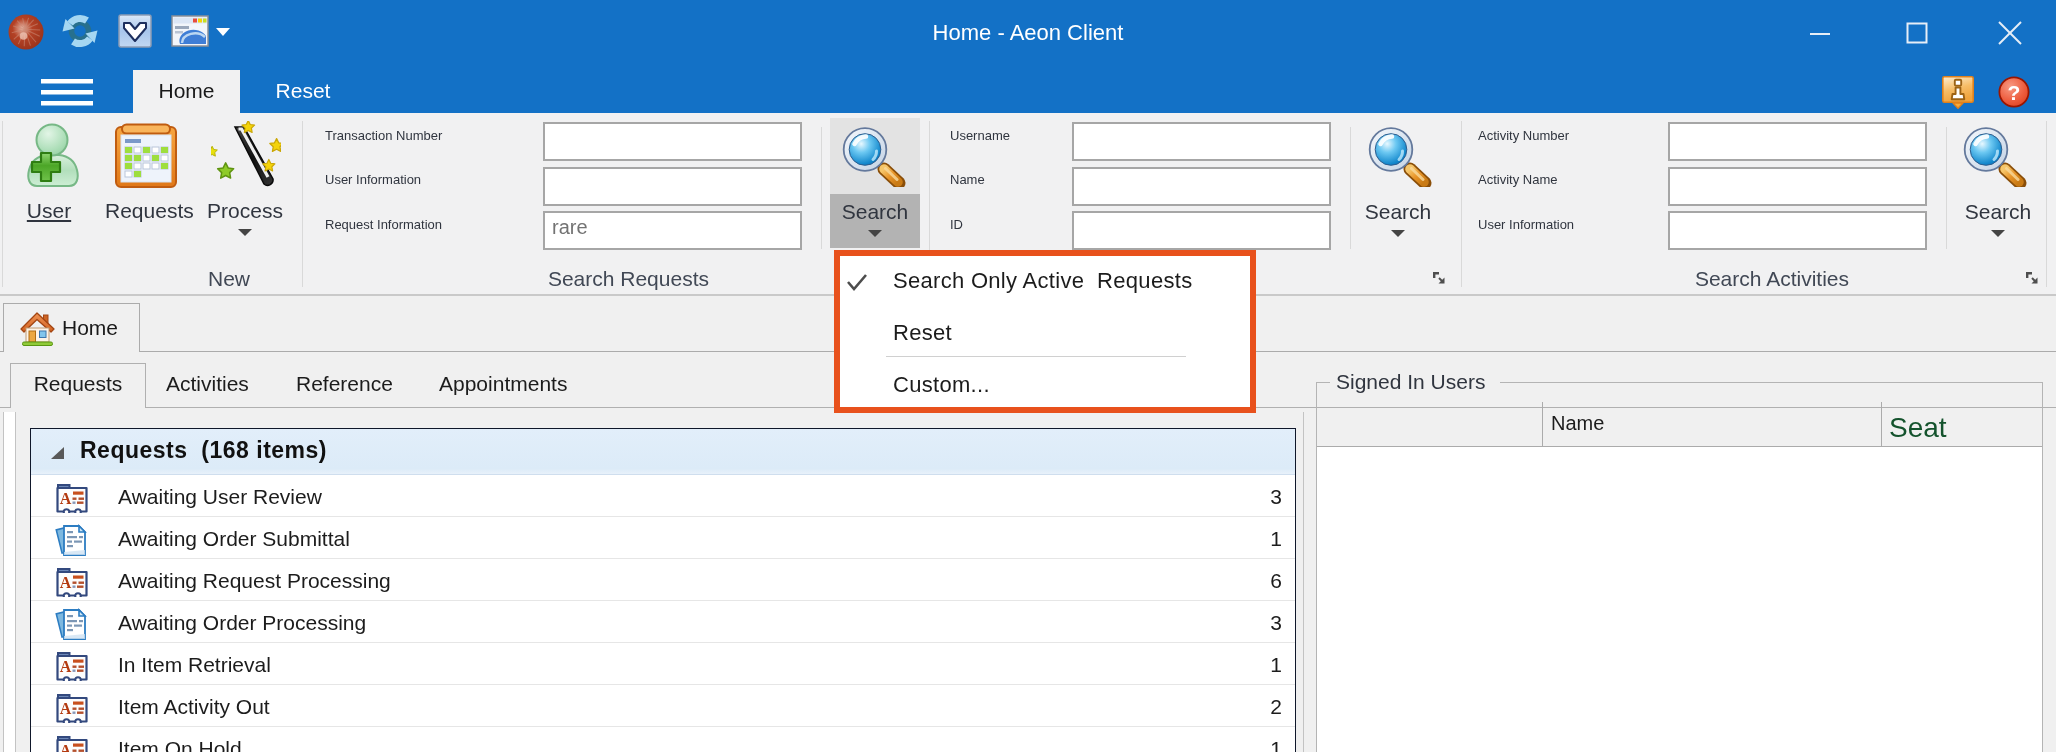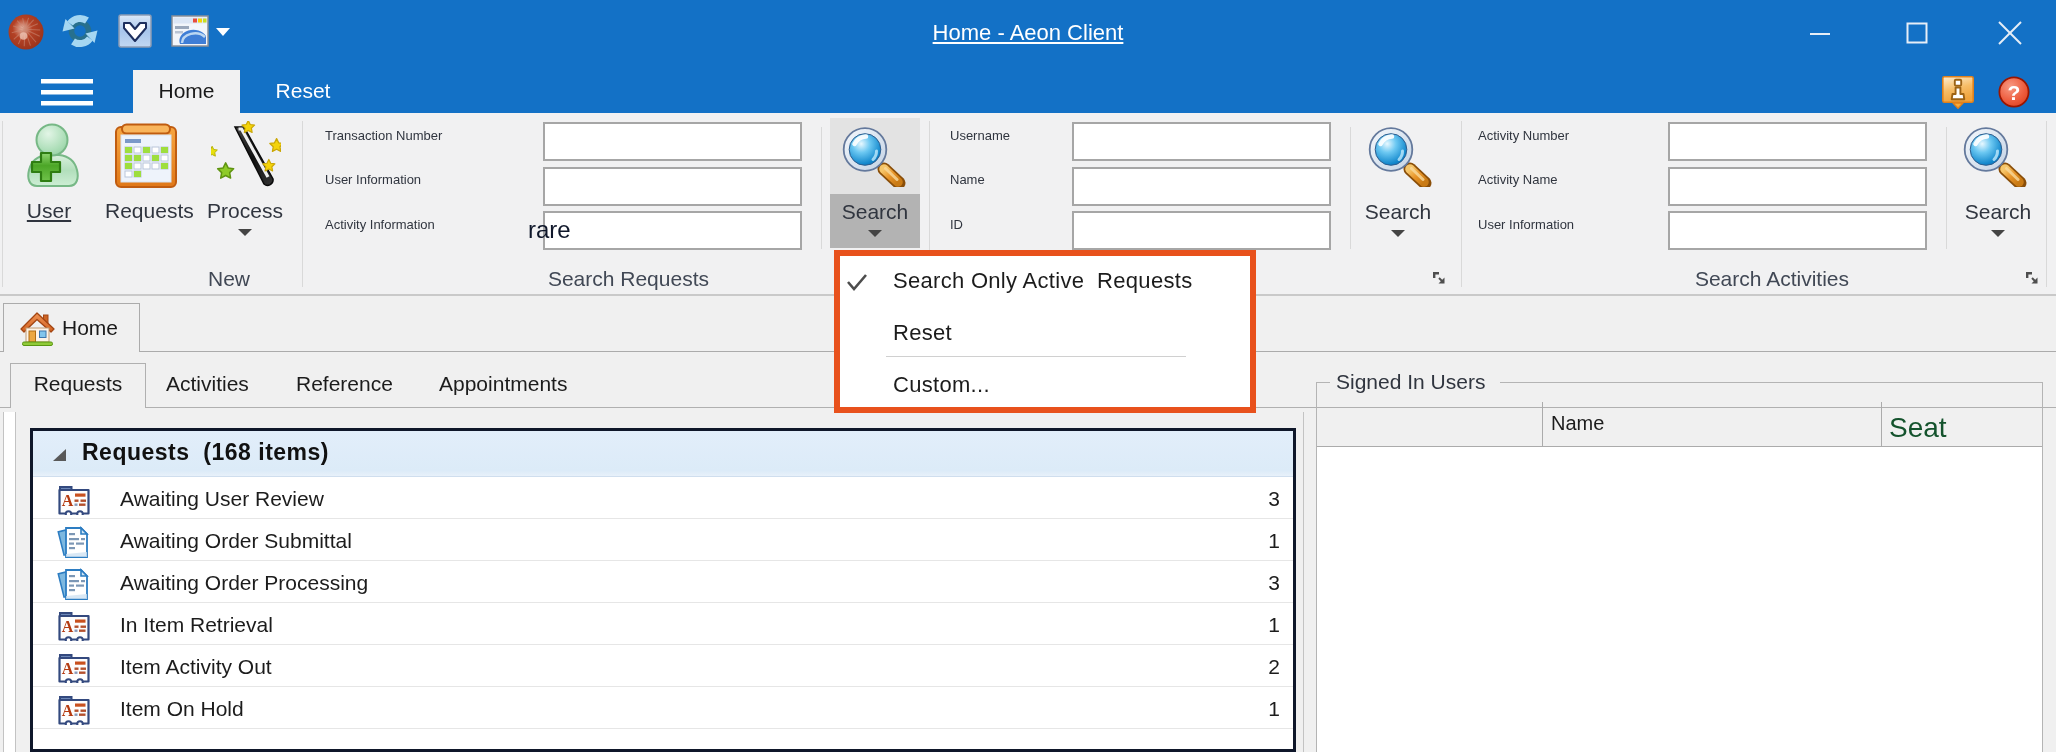--- a/index.html
+++ b/index.html
@@ -83,21 +83,21 @@
     <rect x="21" y="2.5" width="4" height="4" fill="#e84c3c"></rect>
     <rect x="26" y="2.5" width="4" height="4" fill="#f7d308"></rect>
     <rect x="31" y="2.5" width="3.5" height="4" fill="#c7e021"></rect>
     <rect x="3" y="10" width="14" height="3" fill="#9aa7bb"></rect>
     <rect x="3" y="15" width="8" height="2.5" fill="#b9c4d4"></rect>
     <path d="M8 28 A 14 11 0 0 1 34 20 L 34 28 Z" fill="#3f7ed6"></path>
     <path d="M10 27 A 13 10 0 0 1 33 21" fill="none" stroke="#bcd7f2" stroke-width="2.5"></path>
   </g>
   <path d="M216 28 L230 28 L223 36 Z" fill="#fff"></path>
 </svg>
-<div class="abs title-text" style="left:0; top:20px; width:2056px; text-align:center; font-size:22px;text-decoration:underline;">Home - Aeon Client</div>
+<div class="abs title-text" style="left:0; top:20px; width:2056px; text-align:center; font-size:22px;">Home - Aeon Client</div>
 
 <svg class="abs" style="left:1800px;top:18px;" width="240" height="30" viewBox="0 0 240 30">
   <line x1="10" y1="16" x2="30" y2="16" stroke="#e6eef7" stroke-width="2"></line>
   <rect x="107.5" y="5.5" width="19" height="19" fill="none" stroke="#e6eef7" stroke-width="2"></rect>
   <line x1="199" y1="4" x2="221" y2="26" stroke="#e6eef7" stroke-width="2"></line>
   <line x1="221" y1="4" x2="199" y2="26" stroke="#e6eef7" stroke-width="2"></line>
 </svg>
 
 <svg class="abs" style="left:41px;top:79px;" width="52" height="27" viewBox="0 0 52 27">
   <rect x="0" y="0" width="52" height="4.5" fill="#fff"></rect>
@@ -228,25 +228,25 @@
     <path d="M47 2 l2.6 5.3 5.8.8 -4.2 4.1 1 5.8 -5.2-2.7 -5.2 2.7 1-5.8 -4.2-4.1 5.8-.8 Z" transform="translate(-28,24) scale(0.62)" fill="#e8e00c" stroke="#b6b209" stroke-width="1.6"></path>
     <path d="M47 2 l2.6 5.3 5.8.8 -4.2 4.1 1 5.8 -5.2-2.7 -5.2 2.7 1-5.8 -4.2-4.1 5.8-.8 Z" transform="translate(-30,40) scale(0.95)" fill="#8ecb28" stroke="#5f9410" stroke-width="1.6"></path>
   </g>
 </svg>
 <div class="btnlabel" style="left:205px;top:199px;width:80px;">Process</div>
 <div class="caret" style="left:238px;top:229px;"></div>
 <div class="gcap" style="left:50px;top:267px;width:200px;">New</div>
 
 <div class="flabel" style="left:325px;top:128px;">Transaction Number</div>
 <div class="flabel" style="left:325px;top:172px;">User Information</div>
-<div class="flabel" style="left:325px;top:217px;">Activity Information</div>
+<div class="flabel" style="left:325px;top:217px;">Request Information</div>
 <div class="field" style="left:543px;top:122px;"></div>
 <div class="field" style="left:543px;top:167px;"></div>
 <div class="field" style="left:543px;top:211px;"></div>
-<div class="abs" style="left:528px;top:216px;font-size:24px;color:#0f172a;">rare</div>
+<div class="abs" style="left:552px;top:216px;font-size:20px;color:#737373;">rare</div>
 <div class="gcap" style="left:509px;top:267px;width:200px;">Search Requests</div>
 
 <div class="abs" style="left:830px;top:118px;width:90px;height:76px;background:#e3e3e3;"></div>
 <div class="abs" style="left:830px;top:194px;width:90px;height:54px;background:#b3b3b3;"></div>
 <svg width="0" height="0" style="position:absolute">
   <defs>
     <radialGradient id="glens" cx="0.38" cy="0.32" r="0.8">
       <stop offset="0" stop-color="#e8f8ff"></stop>
         <stop offset="0.35" stop-color="#6cc8f2"></stop>
         <stop offset="0.8" stop-color="#1287cc"></stop>
@@ -369,40 +369,47 @@
         <rect x="12" y="9" width="6" height="2.2"></rect>
         <rect x="12" y="14" width="10" height="2.2"></rect>
           <rect x="24" y="14" width="4" height="2.2"></rect>
         <rect x="12" y="18.5" width="5" height="2.2"></rect>
           <rect x="19" y="18.5" width="8" height="2.2"></rect>
         <rect x="12" y="23" width="6" height="2.2"></rect>
       </g>
     </symbol>
   </defs>
 </svg>
-<div class="abs" id="listpanel" style="left:30px;top:428px;width:1266px;height:324px;background:#fff;border:3px solid #0f172a;">
+<div class="abs" id="listpanel" style="left:30px;top:428px;width:1266px;height:324px;background:#fff;border:1px solid #0f172a;">
   <div style="position:relative;height:46px;background:linear-gradient(#e2eefa,#dcebf8 88%,#e8f1fa);border-bottom:1px solid #cfdeee;">
     <svg style="position:absolute;left:19px;top:18px;" width="15" height="13" viewBox="0 0 15 13">
         <path d="M14 0 L14 12 L1 12 Z" fill="#595959"></path>
       </svg>
     <span style="position:absolute;left:49px;top:8px;font-size:23px;letter-spacing:0.5px;font-weight:bold;color:#111;">Requests&nbsp; (168 items)</span>
   </div>
   <div class="lrow">
       <svg class="ric">
         <use href="#card"></use>
       </svg>
       <span class="rt">Awaiting User Review</span>
       <span class="rn">3</span>
     </div>
   <div class="lrow">
       <svg class="ric2">
         <use href="#docs"></use>
       </svg>
       <span class="rt">Awaiting Order Submittal</span>
       <span class="rn">1</span>
+    </div>
+  <div class="lrow">
+      <svg class="ric">
+        <use href="#card"></use>
+      </svg>
+      <span class="rt">Awaiting Request Processing</span>
+      <span class="rn">6</span>
     </div>
   <div class="lrow">
       <svg class="ric2">
         <use href="#docs"></use>
       </svg>
       <span class="rt">Awaiting Order Processing</span>
       <span class="rn">3</span>
     </div>
   <div class="lrow">
       <svg class="ric">

